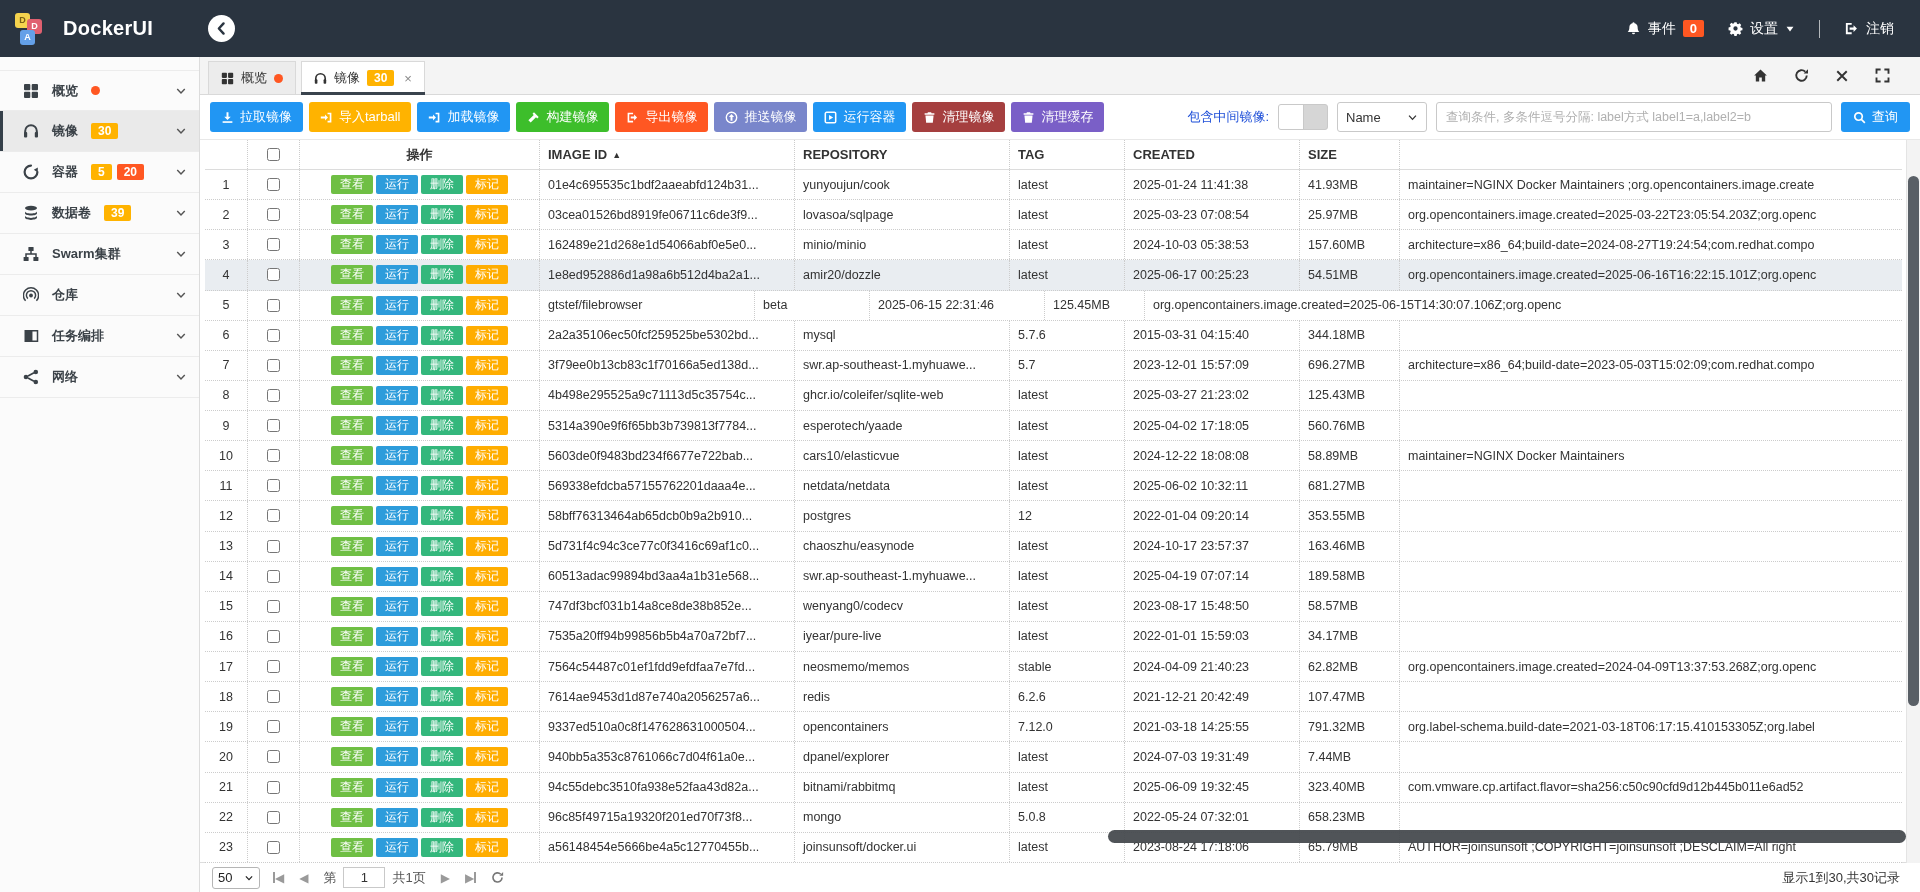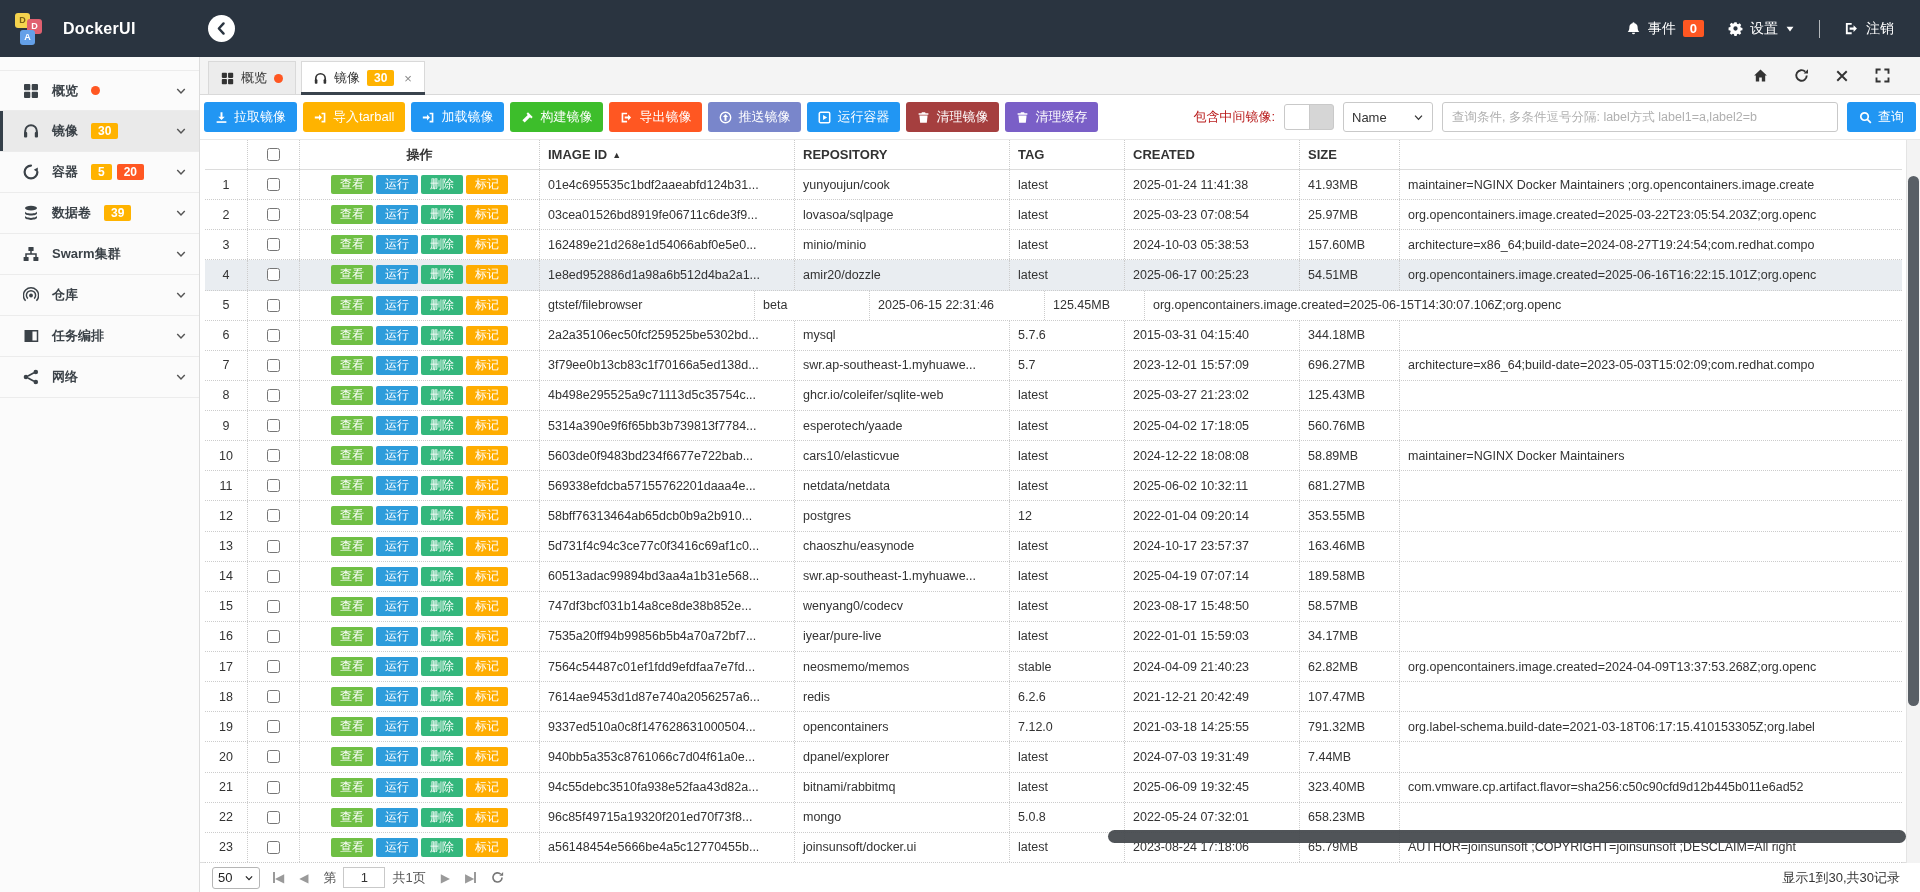--- a/index.html
+++ b/index.html
@@ -8,21 +8,21 @@
 
   
   .navbar { height:57px; background:#2A3440; display:flex; align-items:center; color:#fff; position:relative; }
   .brand { display:flex; align-items:center; gap:13px; padding-left:14px; width:200px; }
   .logo { position:relative; width:36px; height:38px; flex:none; }
   .logo span { position:absolute; width:15px; height:15px; border-radius:3px; font-size:9px; font-weight:bold;
     display:flex; align-items:center; justify-content:center; }
   .lg1 { left:1px; top:3px;  background:#F5D34E; color:#7a6116; }
   .lg2 { left:13px; top:9px; background:#E06070; color:#fff; }
   .lg3 { left:6px; top:20px; background:#64A0E8; color:#fff; }
-  .brand-name { font-size:16px; font-weight:bold; letter-spacing:.3px; }
+  .brand-name { font-size:20px; font-weight:bold; letter-spacing:.3px; }
   .back-btn { position:absolute; left:208px; top:15px; width:27px; height:27px; border-radius:50%;
     background:#fff; color:#2A3440; display:flex; align-items:center; justify-content:center; cursor:pointer; }
   .nav-right { margin-left:auto; display:flex; align-items:center; gap:24px; padding-right:26px; font-size:14px; }
   .nav-item { display:flex; align-items:center; gap:7px; cursor:pointer; }
   .nav-badge { background:#FF5722; color:#fff; padding:1px 7px; border-radius:2px; font-size:13px; font-weight:bold; }
   .nav-divider { width:1px; height:18px; background:rgba(255,255,255,.65); }
 
   
   .layout { display:flex; height:835px; }
 
@@ -44,26 +44,26 @@
   .tabbar { height:38px; background:#f4f4f4; border-bottom:1px solid #d9d9d9; display:flex; align-items:flex-end; padding-left:8px; }
   .tab { height:33px; display:flex; align-items:center; gap:7px; padding:0 12px; background:#ececec;
     border:1px solid #d9d9d9; border-bottom:none; font-size:13px; color:#333; margin-right:5px; cursor:pointer; position:relative; }
   .tab.active { background:#fff; }
   .tab.active::after { content:""; position:absolute; left:-1px; right:-1px; bottom:-1px; height:3px; background:#39434D; }
   .tab-close { color:#888; font-size:13px; margin-left:3px; }
   .tabbar-icons { margin-left:auto; display:flex; align-items:center; gap:26px; padding:0 30px; height:100%; color:#333; }
   .tabbar-icons span { cursor:pointer; display:flex; }
 
   
-  .toolbar { height:44px; display:flex; align-items:center; padding:0 4px; background:#fff; }
+  .toolbar { height:44px; display:flex; align-items:center; padding:0 10px; background:#fff; }
   .toolbar-left { display:flex; align-items:center; gap:6px; }
   .tbtn { height:30px; display:inline-flex; align-items:center; gap:6px; padding:0 11px; border-radius:3px;
     color:#fff; font-size:13px; border:none; cursor:pointer; white-space:nowrap; }
   .toolbar-right { margin-left:auto; display:flex; align-items:center; gap:9px; }
-  .inter-label { font-size:13px; color:#b91c1c; white-space:nowrap; }
+  .inter-label { font-size:13px; color:#1d4ed8; white-space:nowrap; }
   .switch { width:50px; height:26px; border:1px solid #c9c9c9; border-radius:3px; background:#d6d6d6; position:relative; cursor:pointer; }
   .switch .knob { position:absolute; left:0; top:0; width:25px; height:24px; background:#fff;
     border-right:1px solid #c9c9c9; border-radius:2px 0 0 2px; }
   .fselect { width:90px; height:30px; border:1px solid #c9c9c9; border-radius:3px; background:#fff;
     display:flex; align-items:center; justify-content:space-between; padding:0 8px; font-size:13px; color:#333; cursor:pointer; }
   .search-input { width:396px; height:30px; border:1px solid #c9c9c9; border-radius:3px; padding:0 9px;
     font-size:12.5px; color:#333; font-family:inherit; }
   .search-input::placeholder { color:#b0b0b0; }
   .search-btn { height:30px; background:#2196F3; color:#fff; border:none; border-radius:3px;
     display:inline-flex; align-items:center; gap:6px; padding:0 12px; font-size:13px; cursor:pointer; }

